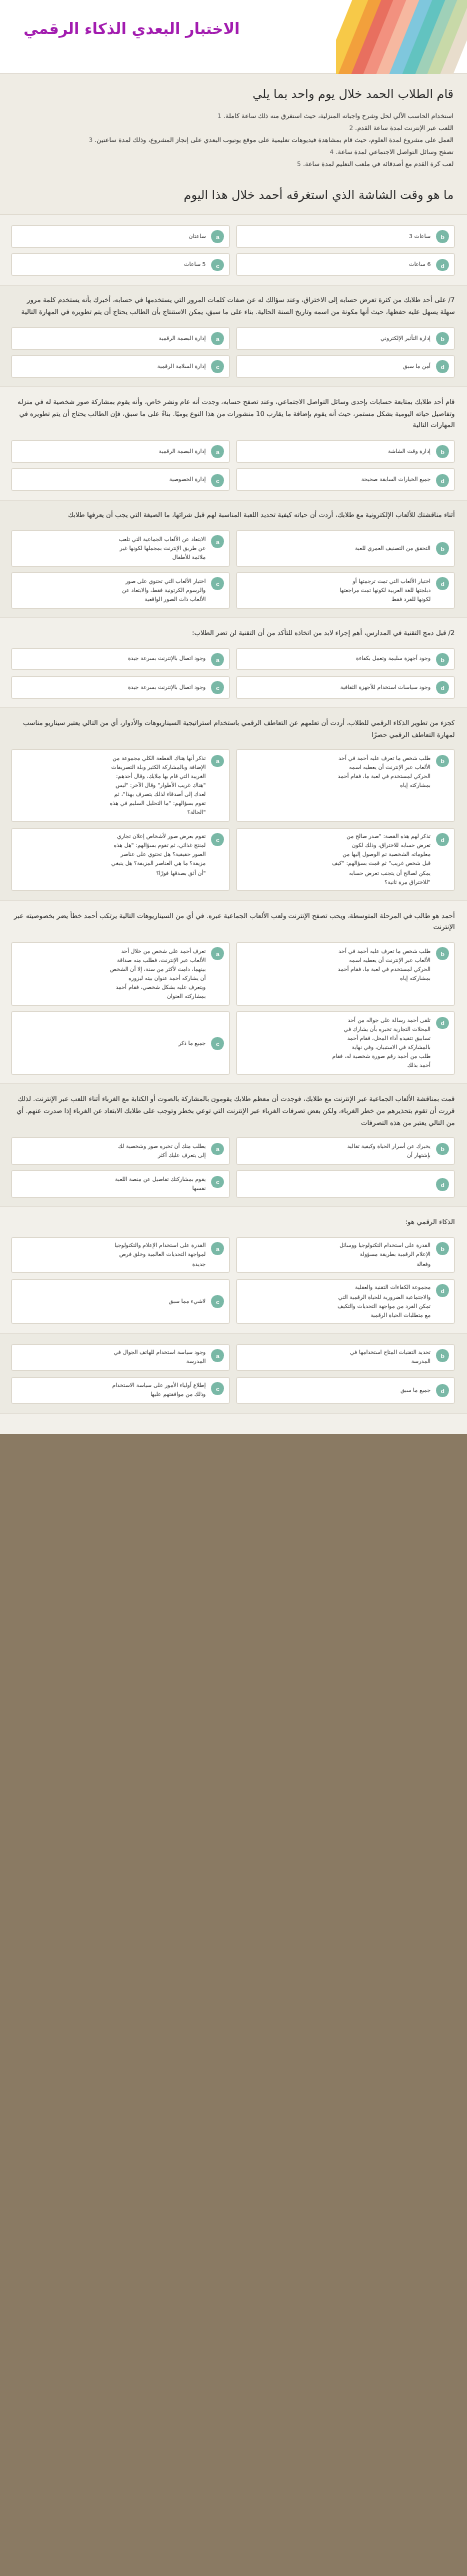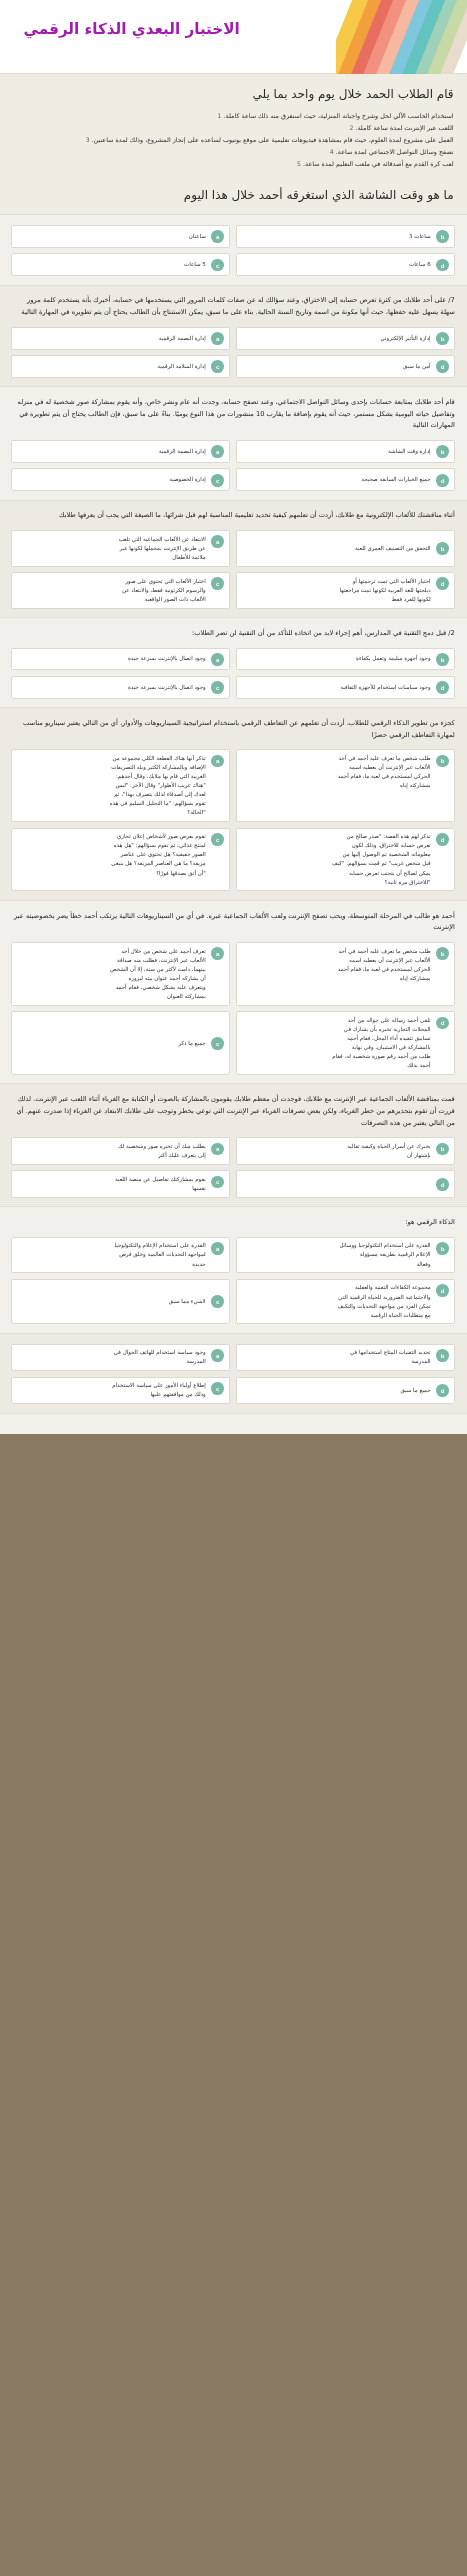--- a/index.html
+++ b/index.html
@@ -158,22 +158,22 @@
       </div>
     <div class="header-title">الاختبار  البعدي الذكاء الرقمي</div>
   </div>
 
   <div class="sheet">
 
     <div class="intro">
       <div class="intro-lead">قام الطلاب الحمد خلال يوم واحد بما يلي</div>
       <ul class="intro-list" id="intro-list">
           <li><span>استخدام الحاسب الآلي لحل وشرح واجباته المنزلية، حيث استغرق منه ذلك ساعة كاملة.</span> <span class="num">1</span></li>
-          <li><span>اللعب عبر الإنترنت لمدة ساعة كاملة.</span> <span class="num">2</span></li>
-          <li><span>العمل على مشروع لمدة العلوم، حيث قام بمشاهدة فيديوهات تعليمية على موقع يوتيوب لساعده على إنجاز المشروع، وذلك لمدة ساعتين.</span> <span class="num">3</span></li>
+          <li><span>اللعب عبر الإنترنت لمدة ساعة القدم.</span> <span class="num">2</span></li>
+          <li><span>العمل على مشروع لمدة العلوم، حيث قام بمشاهدة فيديوهات تعليمية على موقع يوتيوب البعدي على إنجاز المشروع، وذلك لمدة ساعتين.</span> <span class="num">3</span></li>
           <li><span>تصفح وسائل التواصل الاجتماعي لمدة ساعة.</span> <span class="num">4</span></li>
           <li><span>لعب كرة القدم مع أصدقائه في ملعب التعليم لمدة ساعة.</span> <span class="num">5</span></li>
         </ul>
       <div class="intro-lead" style="margin-top:15px;margin-bottom:0">ما هو وقت الشاشة الذي استغرقه أحمد خلال هذا اليوم</div>
     </div>
 
     <div id="questions">
         <div class="q-block">
           <div class="options">
             <div class="opt">
@@ -230,21 +230,21 @@
               <div class="bullet">d</div>
               <div class="opt-text">جميع الخيارات السابقة صحيحة</div>
             </div>
             <div class="opt">
               <div class="bullet">c</div>
               <div class="opt-text">إدارة الخصوصية</div>
             </div>
           </div>
         </div>
         <div class="q-block alt">
-          <div class="q-title">أثناء مناقشتك للألعاب الإلكترونية مع طلابك، أردت أن تعلمهم كيفية تحديد تعليمية المناسبة لهم قبل شرائها، ما الصيغة التي يجب أن يعرفها طلابك</div>
+          <div class="q-title">أثناء مناقشتك للألعاب الإلكترونية مع طلابك، أردت أن حياته كيفية تحديد اللعبة المناسبة لهم قبل شرائها، ما الصيغة التي يجب أن يعرفها طلابك</div>
           <div class="options">
             <div class="opt">
               <div class="bullet">b</div>
               <div class="opt-text">التحقق من التصنيف العمري للعبة</div>
             </div>
             <div class="opt tall">
               <div class="bullet">a</div>
               <div class="opt-text">الابتعاد عن الألعاب الجماعية التي تلعب
 عن طريق الإنترنت بمجملها لكونها غير
 ملائمة للأطفال</div>

